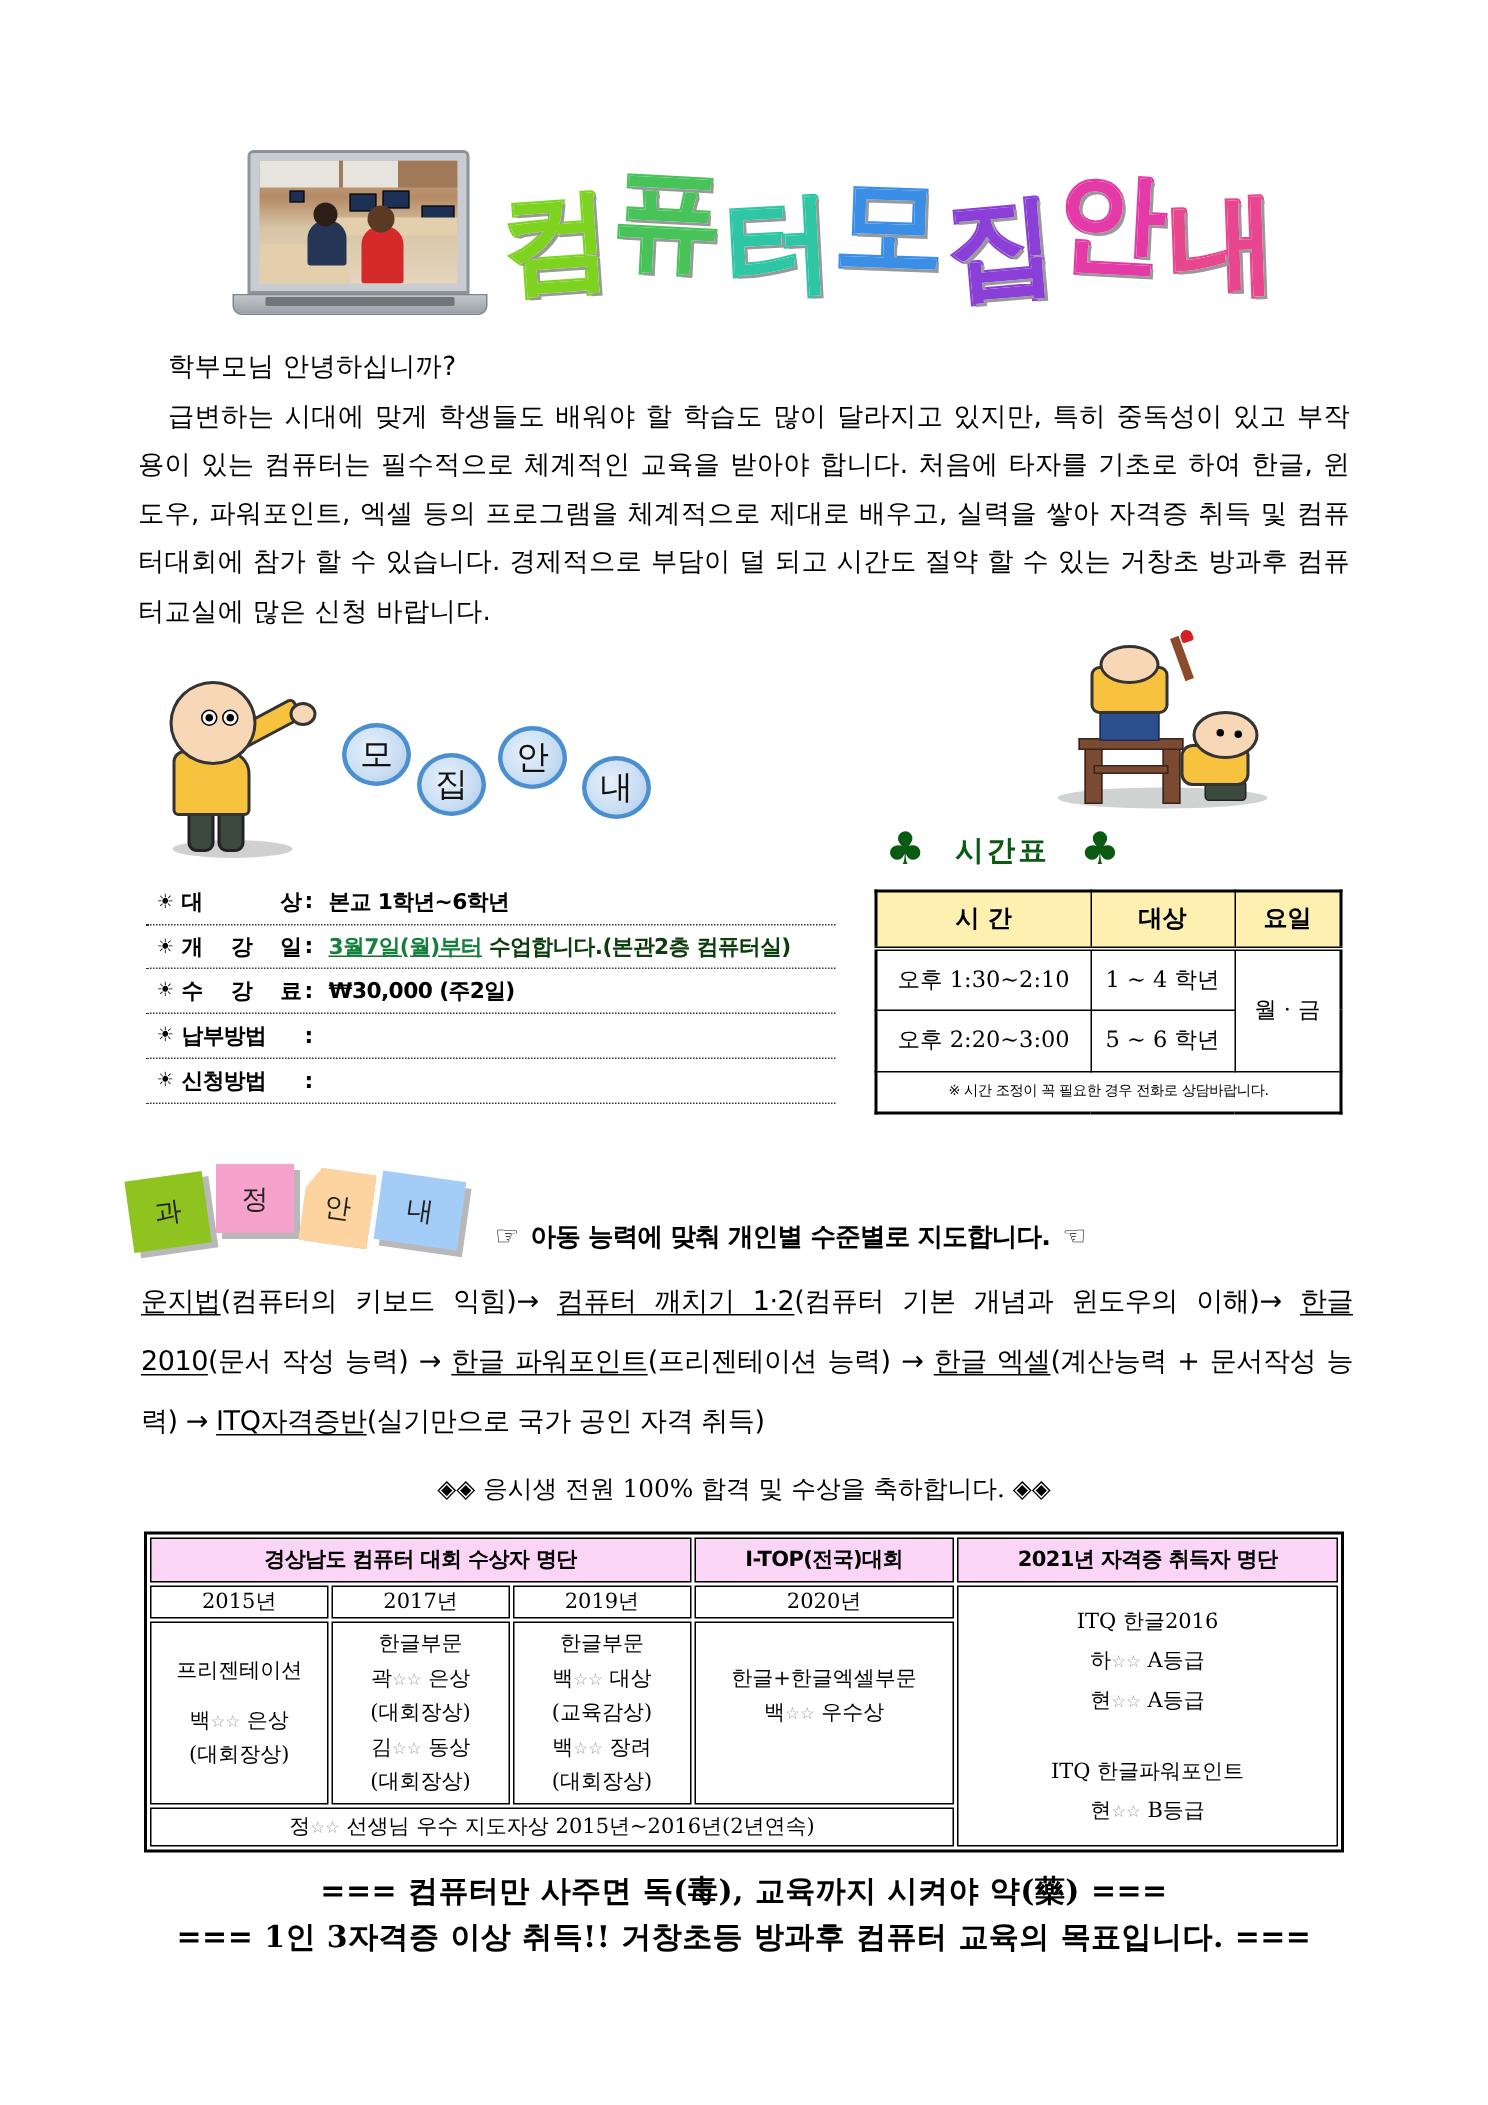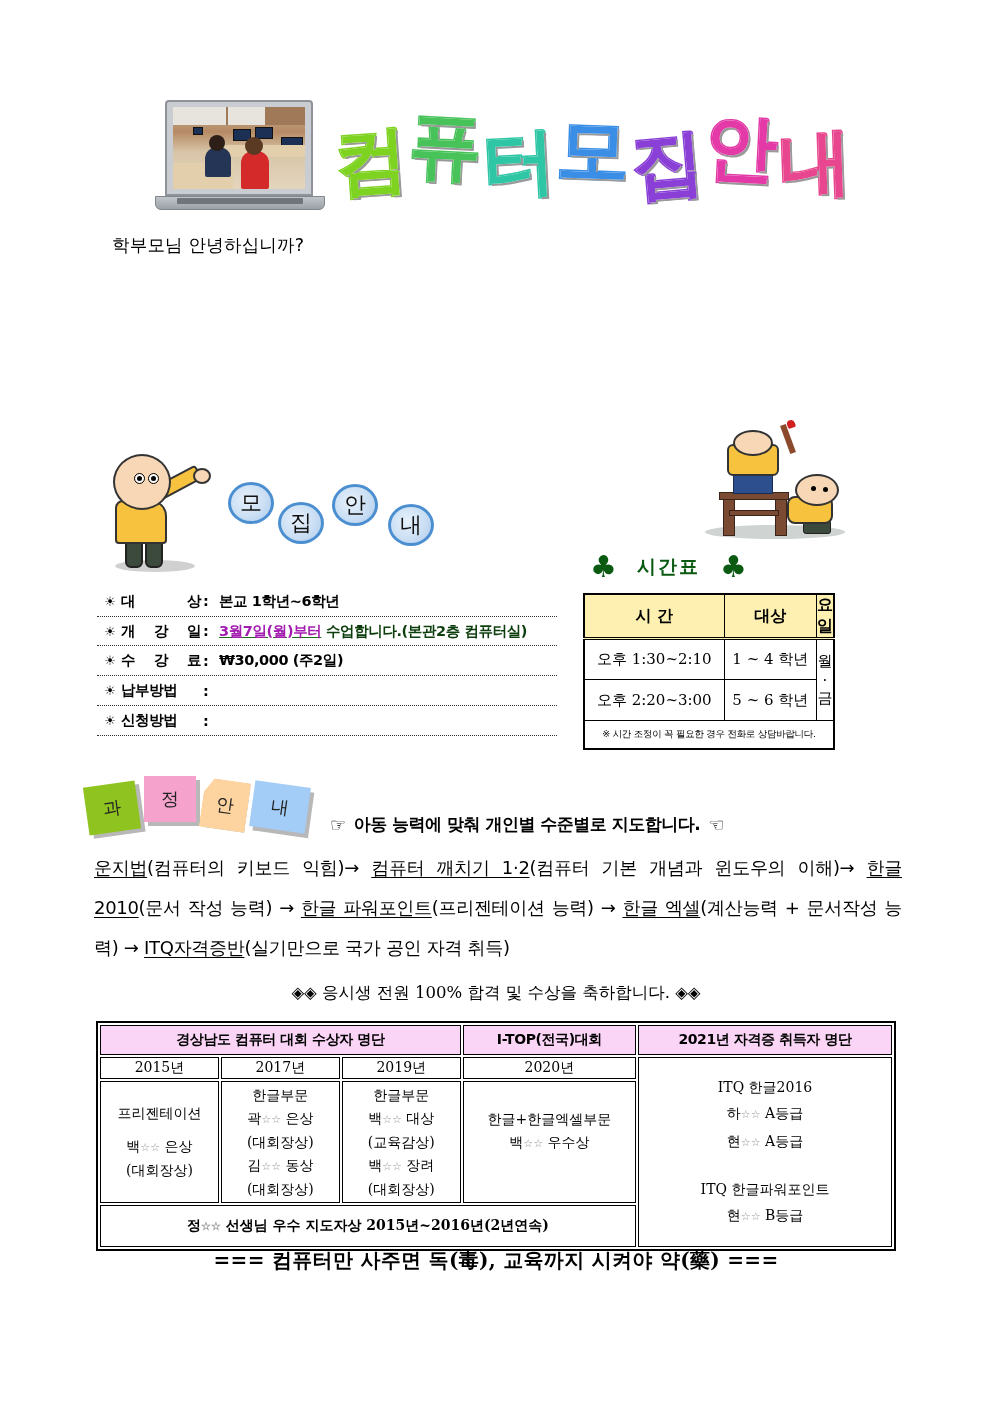--- a/index.html
+++ b/index.html
@@ -64,30 +64,30 @@
 
     
     #info-list { left: 97px; top: 586px; width: 460px; font-family: "DejaVu Sans", sans-serif; }
     .info-row { display:flex; align-items:center; height: 30px; border-bottom: 1px dotted #333; font-size: 14.5px; font-weight: bold; letter-spacing:-0.4px; }
     .info-row:first-child { border-bottom: none; }
     .info-row.sep-top { border-top: 1px dotted #333; }
     .sun { width: 22px; text-align:center; font-size: 13px; font-weight: normal; margin-left: 2px; }
     .info-label { width: 82px; display:flex; justify-content:space-between; padding-right: 2px; }
     .info-colon { width: 16px; }
     .info-val { flex:1; }
-    .hl-magenta { color:#a21caf; text-decoration: underline; text-decoration-color:#1b6e1b; }
+    .hl-magenta { color:#15803d; text-decoration: underline; text-decoration-color:#1b6e1b; }
     .green-dark { color:#0c3d0c;margin-top:40px; }
     .bigger { font-size: 17px; }
 
     
     #sched-title { left: 590px; top: 547px; width: 190px; height: 40px; display:flex; align-items:center; gap: 20px; font-family:"DejaVu Sans",sans-serif; }
     .club { font-size: 30px; color: #0b5a12; line-height: 1; }
     .sched-title-text { font-size: 19px; font-weight:bold; color:#0b5a12; letter-spacing: 2px; }
 
-    #schedule { left: 583px; top: 593px; width: 252px; border: 2px solid #000; border-collapse: collapse; font-family: "DejaVu Serif", serif; }
+    #schedule { left: 583px; top: 593px; width: 312px; border: 2px solid #000; border-collapse: collapse; font-family: "DejaVu Serif", serif; }
     #schedule td, #schedule th { border: 1px solid #000; text-align:center; }
     #schedule thead th { background: #fdf0b0; height: 38px; font-family:"DejaVu Sans",sans-serif; font-weight:bold; font-size:16px; border-bottom: 3px double #000; }
     #schedule tbody td { height: 41px; font-size: 15px; }
     #schedule .note { font-family:"DejaVu Sans",sans-serif; font-size: 9.5px; height: 28px; letter-spacing: -0.3px; }
 
     
     #course-badges { left: 80px; top: 770px; width: 240px; height: 70px; }
     .badge { position:absolute; display:flex; align-items:center; justify-content:center; font-family:"DejaVu Serif",serif; font-size:18px; color:#222; box-shadow: 4px 4px 0 #b8b8b8; }
     #course-heading { left: 330px; top: 807px; width: 540px; height: 34px; display:flex; align-items:center; font-family:"DejaVu Sans",sans-serif; font-weight:bold; font-size: 17px; letter-spacing: -0.5px; }
     .hand { font-size: 18px; font-weight: normal; margin: 0 8px 0 0; }
@@ -98,21 +98,21 @@
 
     #congrats { left: 92px; top: 982px; width: 808px; text-align:center; font-family:"DejaVu Serif",serif; font-size: 16.5px; }
 
     
     #awards { left: 96px; top: 1021px; width: 800px; border: 2px solid #000; border-collapse: separate; border-spacing: 2px; font-family: "DejaVu Serif", serif; font-size: 14px; }
     #awards td, #awards th { border: 1px solid #000; text-align: center; vertical-align: middle; }
     #awards th { background: #fbd5f6; height: 30px; font-family:"DejaVu Sans",sans-serif; font-weight:bold; font-size: 14px; letter-spacing:-0.4px; }
     #awards .year td, #awards td.year { height: 22px; font-size: 14px; }
     .cell-lines div { line-height: 23px; }
     .star { color: #9a9a9a; font-size: 11px; }
-    #awards .footer-cell { height: 42px; font-weight: bold; }
+    #awards .footer-cell { height: 26px; }
 
     #closing { left: 92px; top: 1245px; width: 808px; text-align:center; font-family:"DejaVu Serif",serif; font-weight:bold; font-size: 20px; line-height: 31px; letter-spacing: 0.3px; }
   </style>
 </head>
 <body>
 
 <div id="laptop" class="abs">
   <div class="laptop-lid">
     <div class="laptop-screen">
       <div class="ls-window"></div>
@@ -137,20 +137,21 @@
   <span class="tchar" style="color:#48c35a;transform:rotate(3deg) translateY(-8px);">퓨</span>
   <span class="tchar" style="color:#2fc6a6;transform:rotate(-3deg) translateY(8px);">터</span>
   <span class="tchar" style="color:#3a8ee6;transform:rotate(2deg) translateY(-4px);">모</span>
   <span class="tchar" style="color:#8a3fd6;transform:rotate(-5deg) translateY(10px);">집</span>
   <span class="tchar" style="color:#e33aa8;transform:rotate(3deg) translateY(-6px);">안</span>
   <span class="tchar" style="color:#e8478f;transform:rotate(-2deg) translateY(8px);">내</span>
 </div>
 
 <div id="intro" class="abs">
   <p class="indent">학부모님 안녕하십니까?</p>
+  <p class="indent">급변하는 시대에 맞게 학생들도 배워야 할 학습도 많이 달라지고 있지만, 특히 중독성이 있고 부작용이 있는 컴퓨터는 필수적으로 체계적인 교육을 받아야 합니다. 처음에 타자를 기초로 하여 한글, 윈도우, 파워포인트, 엑셀 등의 프로그램을 체계적으로 제대로 배우고, 실력을 쌓아 자격증 취득 및 컴퓨터대회에 참가 할 수 있습니다. 경제적으로 부담이 덜 되고 시간도 절약 할 수 있는 거창초 방과후 컴퓨터교실에 많은 신청 바랍니다.</p>
 </div>
 
 <div id="kid-left" class="abs">
   <div class="kl-shadow"></div>
   <div class="kl-leg" style="left:20px"></div>
   <div class="kl-leg" style="left:40px"></div>
   <div class="kl-body"></div>
   <div class="kl-arm"></div>
   <div class="kl-hand"></div>
   <div class="kl-head">
@@ -328,13 +329,14 @@
     </td>
   </tr>
   <tr>
     <td colspan="4" class="footer-cell"><span>정</span><span class="star">☆☆</span><span> 선생님 우수 지도자상 2015년~2016년(2년연속)</span></td>
   </tr>
 </tbody>
   </table>
 
 <div id="closing" class="abs">
   <div>=== 컴퓨터만 사주면 독(毒), 교육까지 시켜야 약(藥) ===</div>
+  <div>=== 1인 3자격증 이상 취득!!  거창초등 방과후 컴퓨터 교육의 목표입니다. ===</div>
 </div>
 
 </body></html>

